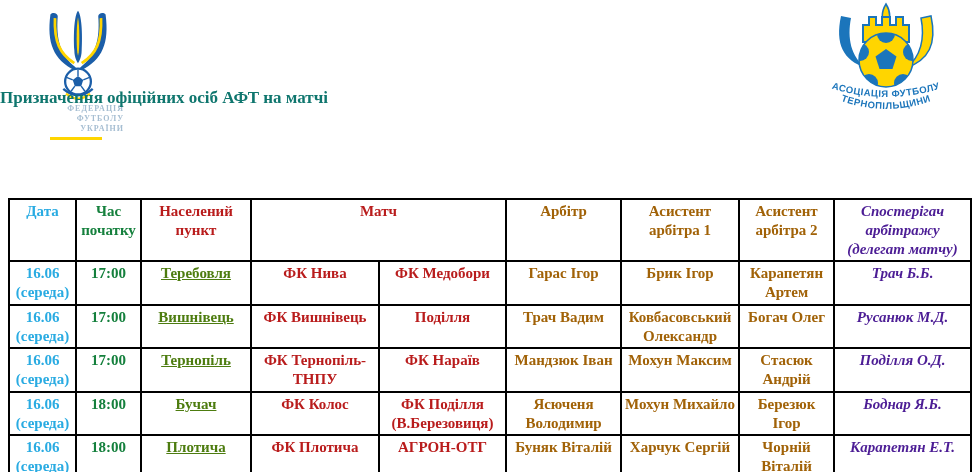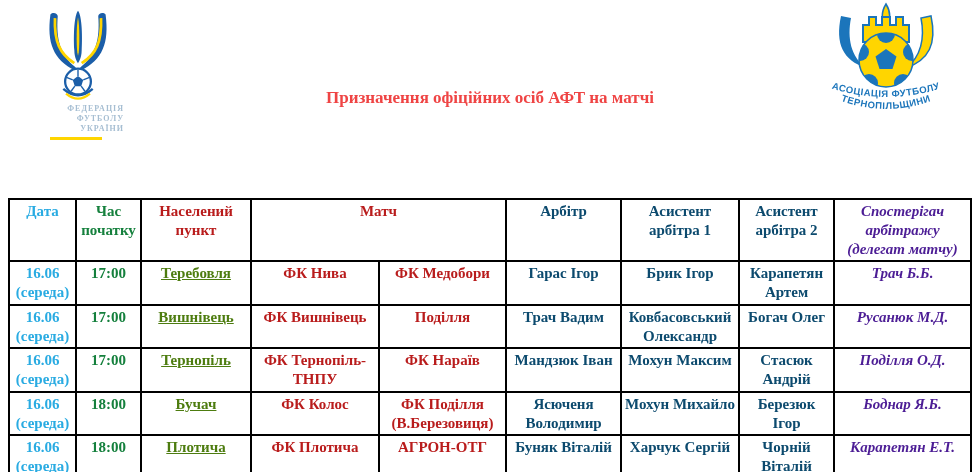--- a/index.html
+++ b/index.html
@@ -10,39 +10,39 @@
   }
   
   .logo-left { position:absolute; left:28px; top:8px; width:96px; text-align:right; }
   .logo-right { position:absolute; right:16px; top:2px; width:156px; text-align:center; }
   .ffu-caption { font-size:8px; font-weight:bold; letter-spacing:1px;
     color:#a6bed2; line-height:1.25; text-transform:uppercase; }
   .ffu-bar { width:52px; height:3px; background:#ffd500; margin:3px auto 0 auto; }
   
   .doc-title {
     position:absolute; top:86px; left:0; width:100%;
-    text-align:center; font-weight:bold; font-size:17px; line-height:1.45; color:#ef4444;
+    font-weight:bold; font-size:17px; line-height:1.45; color:#0f766e;
   }
   
   table.assignments {
     position:absolute; left:8px; top:198px; width:962px;
     border-collapse:collapse; table-layout:fixed;
   }
   table.assignments th, table.assignments td {
     border:2px solid #000; font-weight:bold; font-size:15px;
     text-align:center; vertical-align:top; padding:2px 2px; line-height:1.25;
     overflow:hidden;
   }
   table.assignments thead tr { height:52px; }
   table.assignments tbody tr { height:42px; }
   table.assignments tbody tr.short { height:30px; }
   .c-date { color:#29abe2; }
   .c-time { color:#15803d; }
   .c-place { color:#4d7c0f;text-decoration:underline; }
-  .c-navy { color:#0c4a6e; }
+  .c-navy { color:#a16207; }
   .c-orange { color:#4c1d95;font-style:italic; }
   .c-black { color:#b91c1c; }
 </style>
 </head>
 <body>
 
 <div class="page">
 
   <div class="logo-left">
     <svg width="92" height="92" viewBox="0 0 90 100" xmlns="http://www.w3.org/2000/svg" aria-hidden="true">

